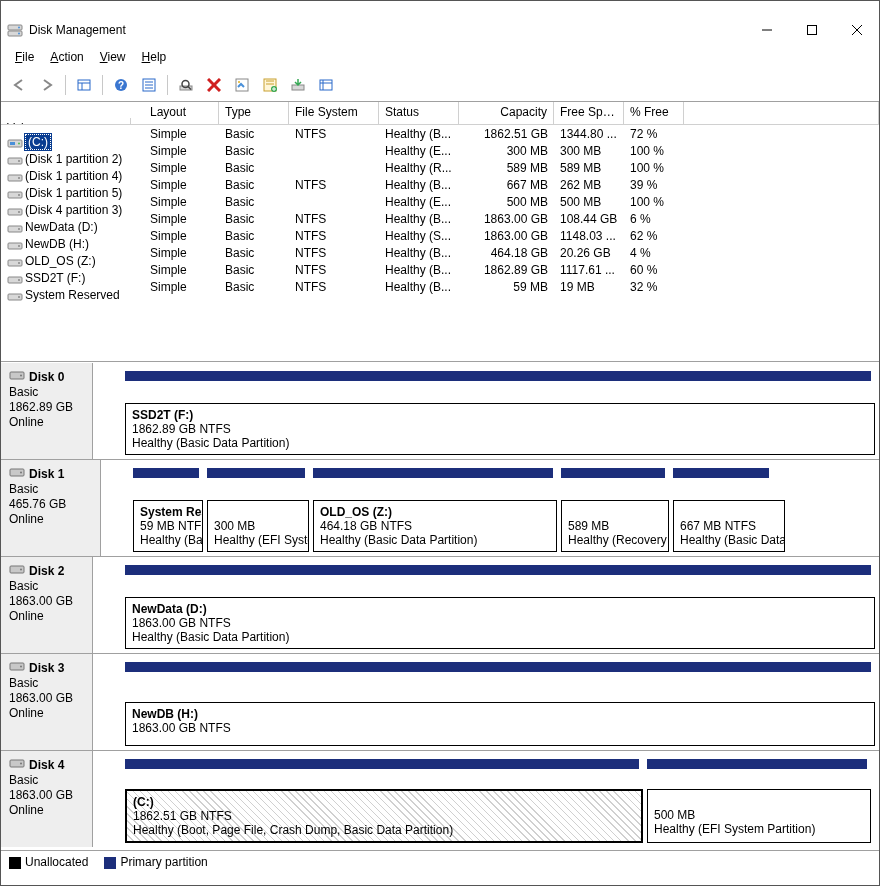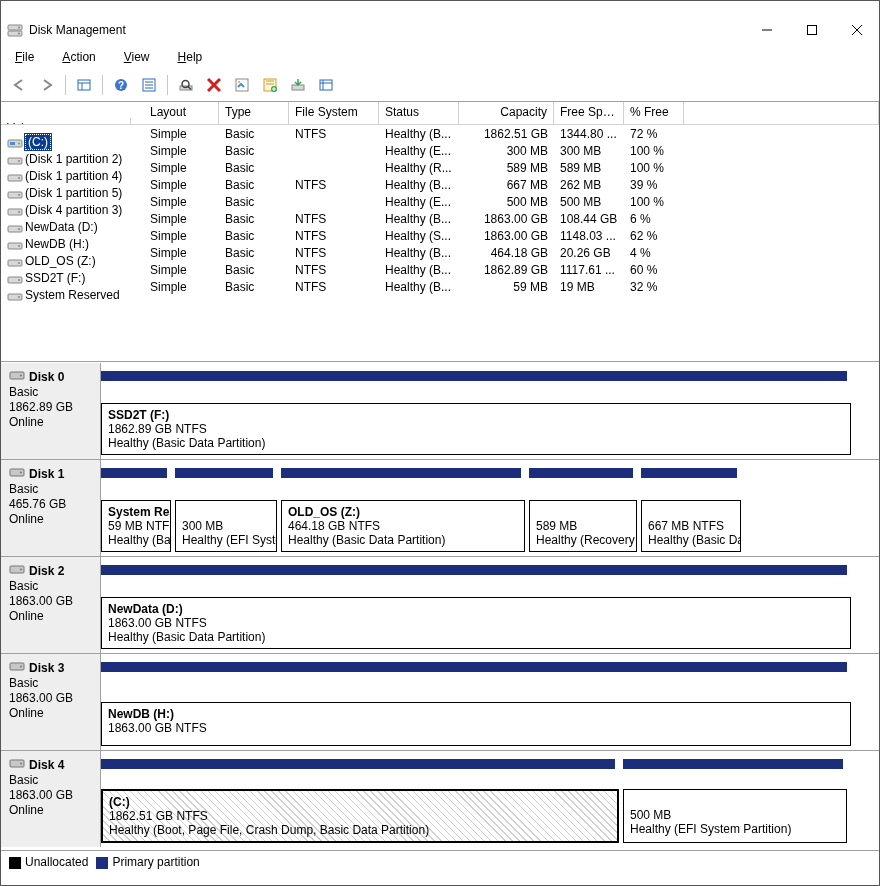--- a/index.html
+++ b/index.html
@@ -35,21 +35,21 @@
   .winbtns { display: flex; }
   .winbtn {
     width: 45px; height: 30px;
     display: flex; align-items: center; justify-content: center;
     font-family: sans-serif;
   }
   .winbtn svg { display:block; }
   
   .menubar {
     display: flex;
-    gap: 12px;
+    gap: 0;
     padding: 2px 6px;
     background: #fff;
     border-bottom: 0;
     height: 20px;
     align-items: center;
   }
   .menubar .menu-item { padding: 1px 8px; }
   .menubar .menu-item .accel { text-decoration: underline; }
   
   .toolbar {
@@ -113,20 +113,21 @@
     flex: 1;
     overflow: auto;
     background: #fff;
     border-top: 1px solid transparent;
   }
   .disk-row {
     display: flex;
     border-top: 1px solid #a0a0a0;
     border-bottom: 0;
     min-height: 96px;
+    gap: 32px;
   }
   .disk-row:first-child { border-top: 0; }
   .disk-info {
     width: 100px;
     padding: 6px 8px;
     box-sizing: border-box;
     background: #eeeeee;
     border-right: 1px solid #a0a0a0;
     display:flex; flex-direction:column; gap:1px;
   }
@@ -161,21 +162,21 @@
     white-space: nowrap;
   }
   .part .pname { font-weight:bold;}
   .hatched .body {
     background-image: repeating-linear-gradient(45deg, #fff 0 4px, #d0d0d0 4px 5px);
   }
   
   .legend {
     border-top: 1px solid #a0a0a0;
     height: 22px;
-    display:flex; align-items:center; gap:8px;
+    display:flex; align-items:center; gap:16px;
     padding: 0 8px;
   }
   .legend .sw { width:12px; height:12px; display:inline-block; vertical-align:middle; margin-right:4px;}
   .sb-gap { height: 12px; background:#fff;}
 </style>
 </head>
 <body>
 
 <div class="window">
 
@@ -551,21 +552,21 @@
                 <div>Healthy (Basic Data Partition)</div>
               </div>
             </div>
             <div class="part" style="width:108px">
               <div class="body">
                 <div class="pname">&nbsp;</div>
                 <div>589 MB</div>
                 <div>Healthy (Recovery P</div>
               </div>
             </div>
-            <div class="part" style="width:100px">
+            <div class="part" style="width:112px">
               <div class="body">
                 <div class="pname">&nbsp;</div>
                 <div>667 MB NTFS</div>
                 <div>Healthy (Basic Data P</div>
               </div>
             </div>
           </div>
         </div>
       </div>
       <div class="disk-row">

